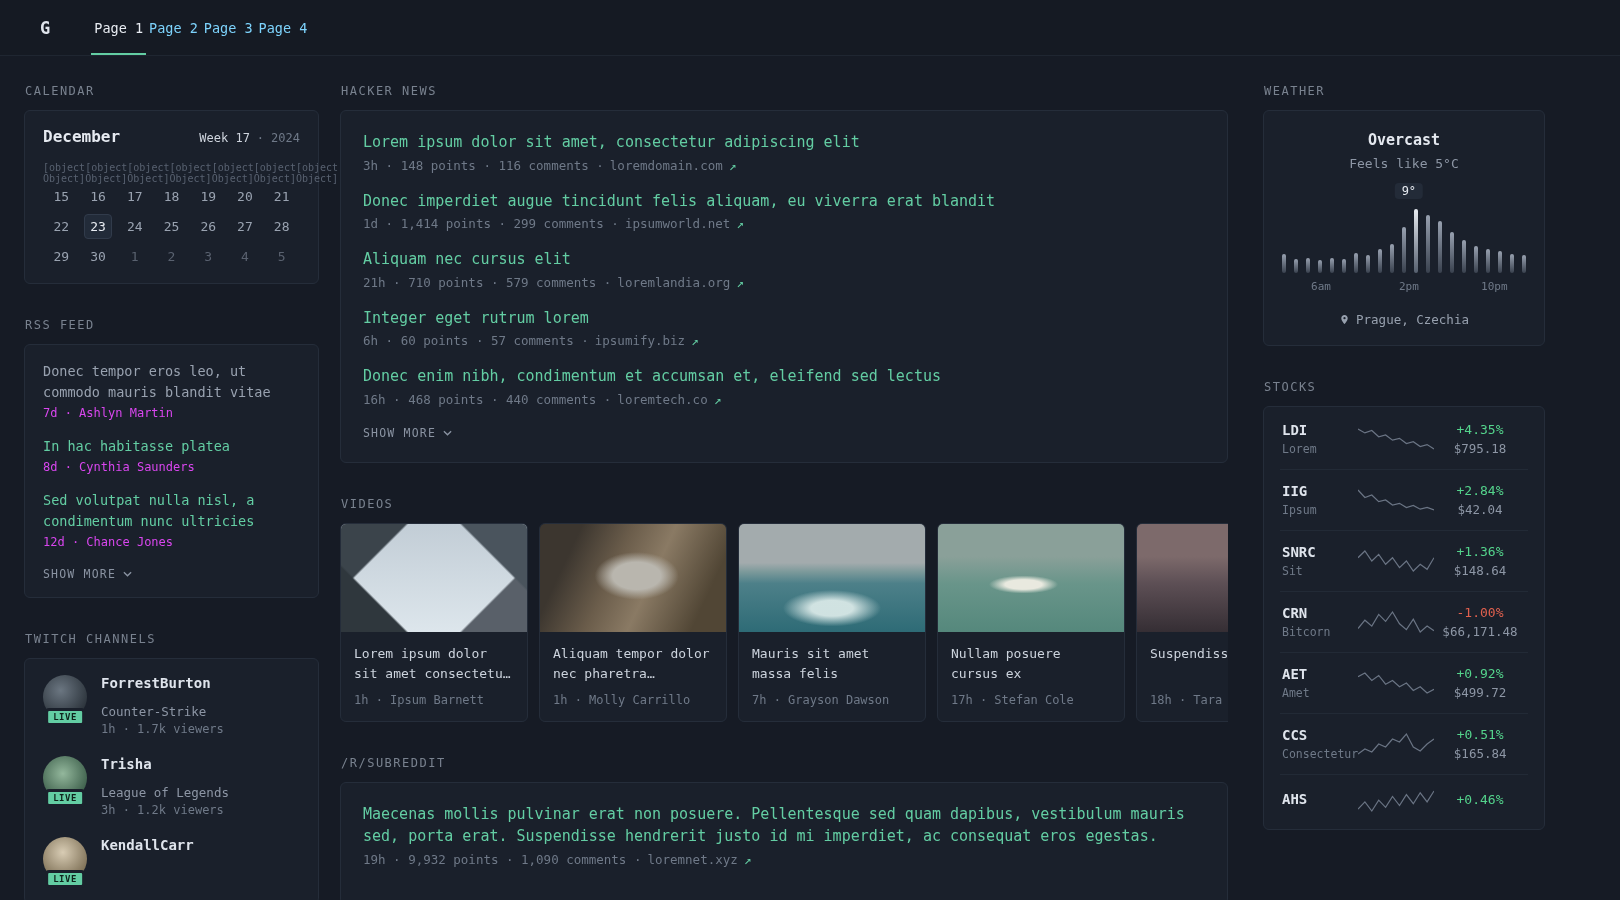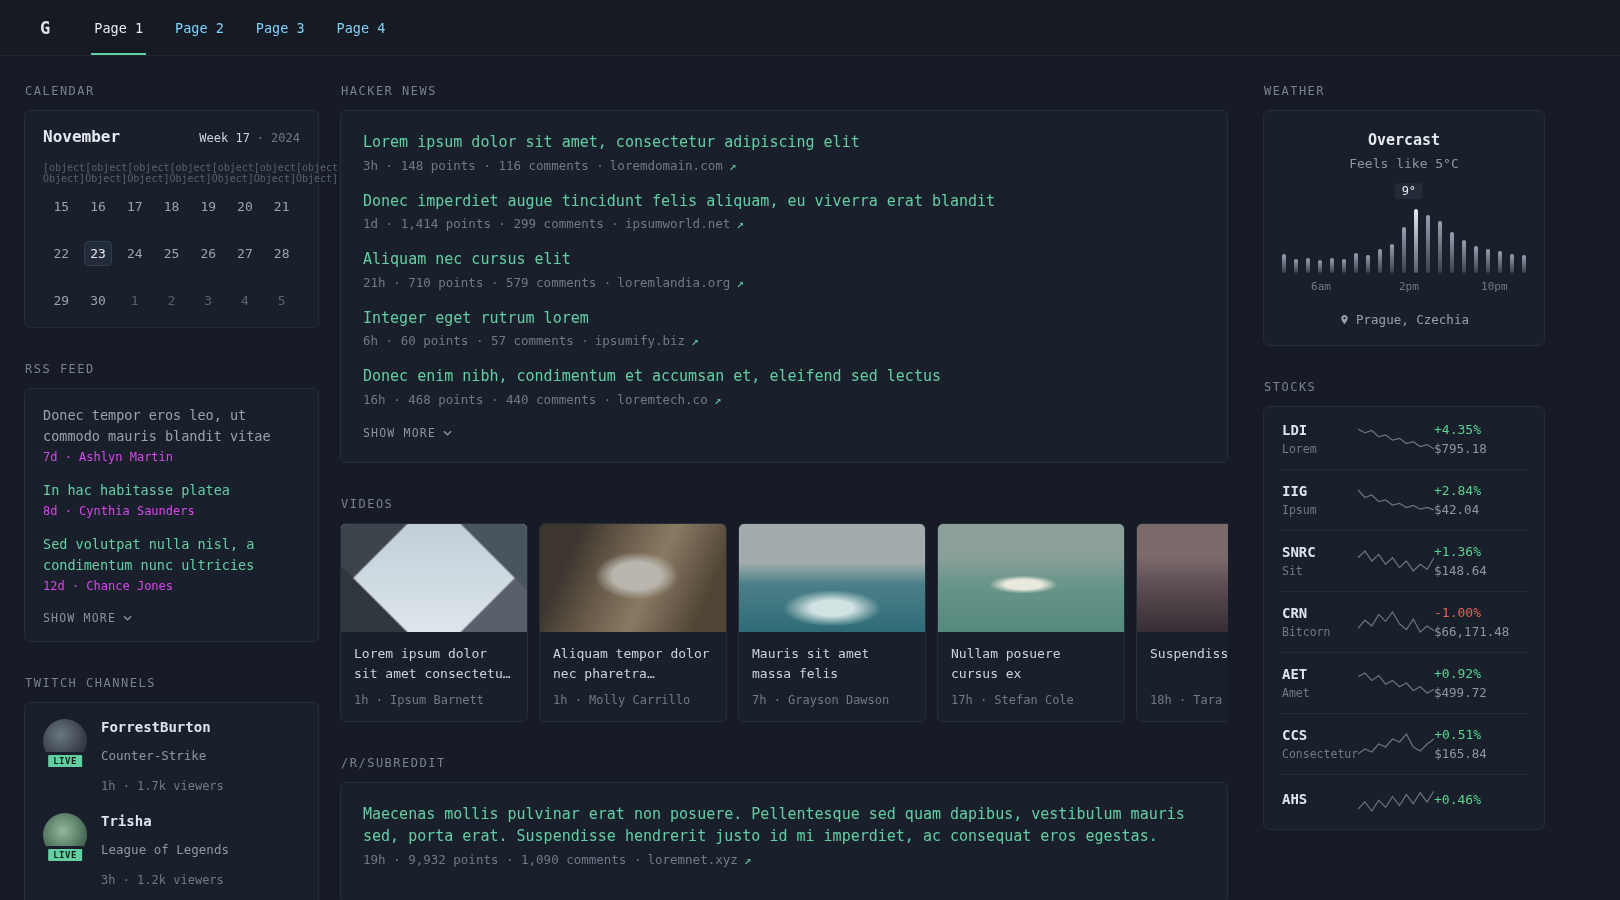--- a/index.html
+++ b/index.html
@@ -3,40 +3,40 @@
 <meta charset="utf-8">
 <style>
   *{margin:0;padding:0;box-sizing:border-box}
   html,body{width:1620px;height:900px;overflow:hidden;background:#161b25}
   body{color:#c6cdd8;font-family:"DejaVu Sans Mono","Liberation Mono",monospace;font-size:13px}
   button{font:inherit;background:none;border:none;color:inherit;cursor:pointer;text-align:left}
 
   
   .topbar{height:56px;display:flex;align-items:stretch;padding:0 24px;background:#151a23;border-bottom:1px solid #1f2631}
   .logo{align-self:center;font-size:17px;font-weight:bold;color:#dfe4ec;margin:0 41px 0 16px}
-  .tabs{display:flex;gap:26px}
+  .tabs{display:flex;}
   .tab{padding:0 3px;display:flex;align-items:center;color:#7dd3fc;font-size:13.5px;border-bottom:2px solid transparent;border-top:2px solid transparent}
   .tab.active{color:#e8ecf2;border-bottom-color:var(--accent,#63cda3)}
 
   
   .grid{display:grid;grid-template-columns:295px 888px 282px;column-gap:21px;padding:28px 24px 0;align-items:start}
   .col-right{margin-left:14px;width:282px}
   .sec{font-size:12px;font-weight:normal;letter-spacing:1.5px;color:#79828f;margin:0 0 12px 1px}
   .widget{margin-bottom:34px}
   .card{background:#1a202b;border:1px solid #252d3a;border-radius:6px}
 
   
   .cal-card{padding:16px 18px 14px}
   .cal-top{display:flex;justify-content:space-between;align-items:baseline}
   .cal-month{font-size:16px;color:#e6eaf1;font-weight:bold}
   .cal-meta{font-size:12px;color:#6f7988;display:flex;gap:7px}
   .cal-week{color:#cfd5de}
   .cal-dow{display:grid;grid-template-columns:repeat(7,1fr);margin-top:16px}
   .dow{font-size:10px;color:#586170;text-align:center}
-  .cal-days{display:grid;grid-template-columns:repeat(7,1fr);row-gap:22px;margin-top:10px}
+  .cal-days{display:grid;grid-template-columns:repeat(7,1fr);row-gap:5px;}
   .day{font-size:13px;color:#9aa3b1;text-align:center;width:28px;padding:4px 0;margin:0 auto;border-radius:4px;border:1px solid transparent}
   .day.dim{color:#59616f}
   .day.today{background:#222b39;border-color:#313b4b;color:#e8ecf2}
 
   
   .rss-card{padding:16px 18px 14px}
   .rss-item{margin-bottom:16px}
   .rss-title{font-size:13.5px;line-height:1.55;color:var(--accent,#63cda3)}
   .rss-item.read .rss-title{color:#99a2b0}
   .rss-meta{font-size:12px;color:#d946ef;margin-top:3px}
@@ -47,21 +47,21 @@
   .twitch-card{padding:16px 18px 2px}
   .channel{display:flex;gap:14px;margin-bottom:20px;align-items:flex-start}
   .av-wrap{position:relative;flex:0 0 auto}
   .avatar{width:44px;height:44px;border-radius:50%}
   .av1{background:radial-gradient(circle at 40% 35%,#6b7681,#2c343c 75%)}
   .av2{background:radial-gradient(circle at 45% 40%,#93b79c,#3a5c48 78%)}
   .av3{background:radial-gradient(circle at 45% 35%,#d8ccb4,#77694f 80%)}
   .live{position:absolute;left:50%;bottom:-7px;transform:translateX(-50%);background:var(--accent,#63cda3);color:#0f231b;font-size:9px;font-weight:bold;letter-spacing:.5px;padding:1px 5px;border-radius:4px;border:3px solid #1a202b}
   .ch-name{font-size:14px;color:#dfe4ec;font-weight:bold}
   .ch-game{font-size:12.5px;color:#8d96a5;margin-top:13px}
-  .ch-meta{font-size:12px;color:#6f7988;margin-top:16px}
+  .ch-meta{font-size:12px;color:#6f7988;margin-top:3px}
 
   
   .hn-card,.reddit-card{padding:20px 22px}
   .story{margin-bottom:17px}
   .story-title{font-size:15px;color:var(--accent,#63cda3);line-height:1.5}
   .story-meta{display:flex;gap:6px;font-size:12.5px;color:#6f7988;margin-top:4px}
   .domain-link{display:flex;gap:6px}
   .ext-arrow{color:var(--accent,#63cda3)}
   .hn-card .show-more{margin-top:4px}
 
@@ -92,21 +92,21 @@
   .pin{color:#97a0ae;flex:0 0 auto}
 
   
   .stocks-card{padding:2px 16px}
   .stock-row{display:grid;grid-template-columns:1fr 76px 92px;align-items:center;padding:13px 2px;border-top:1px solid #222a36}
   .stock-row:first-of-type{border-top:none}
   .stock-sym{font-size:14px;font-weight:bold;color:#dfe4ec}
   .stock-name{font-size:11.5px;color:#6f7988;margin-top:4px}
   .spark{display:block}
   .spark polyline{fill:none;stroke:#6a7484;stroke-width:1.2}
-  .stock-vals{text-align:left}
+  .stock-vals{text-align:center}
   .stock-change{font-size:13px}
   .stock-change.up{color:var(--positive,#54d48c)}
   .stock-change.down{color:var(--negative,#e0604e)}
   .stock-price{font-size:12.5px;color:#8d96a5;margin-top:4px}
 </style>
 </head>
 <body>
 
 <header class="topbar">
   <div class="logo">G</div>
@@ -123,21 +123,21 @@
 </header>
 
 <main class="grid">
 
   <section class="col col-left">
 
     <div class="widget">
       <h2 class="sec">CALENDAR</h2>
       <div class="card cal-card">
         <div class="cal-top">
-          <span class="cal-month">November</span>
+          <span class="cal-month">December</span>
           <span class="cal-meta">
             <span class="cal-week">Week 17</span>
             <span class="cal-dot">·</span>
             <span class="cal-year">2024</span>
           </span>
         </div>
         <div class="cal-dow">
 
         <span class="dow">[object Object]</span>
             <span class="dow">[object Object]</span>

